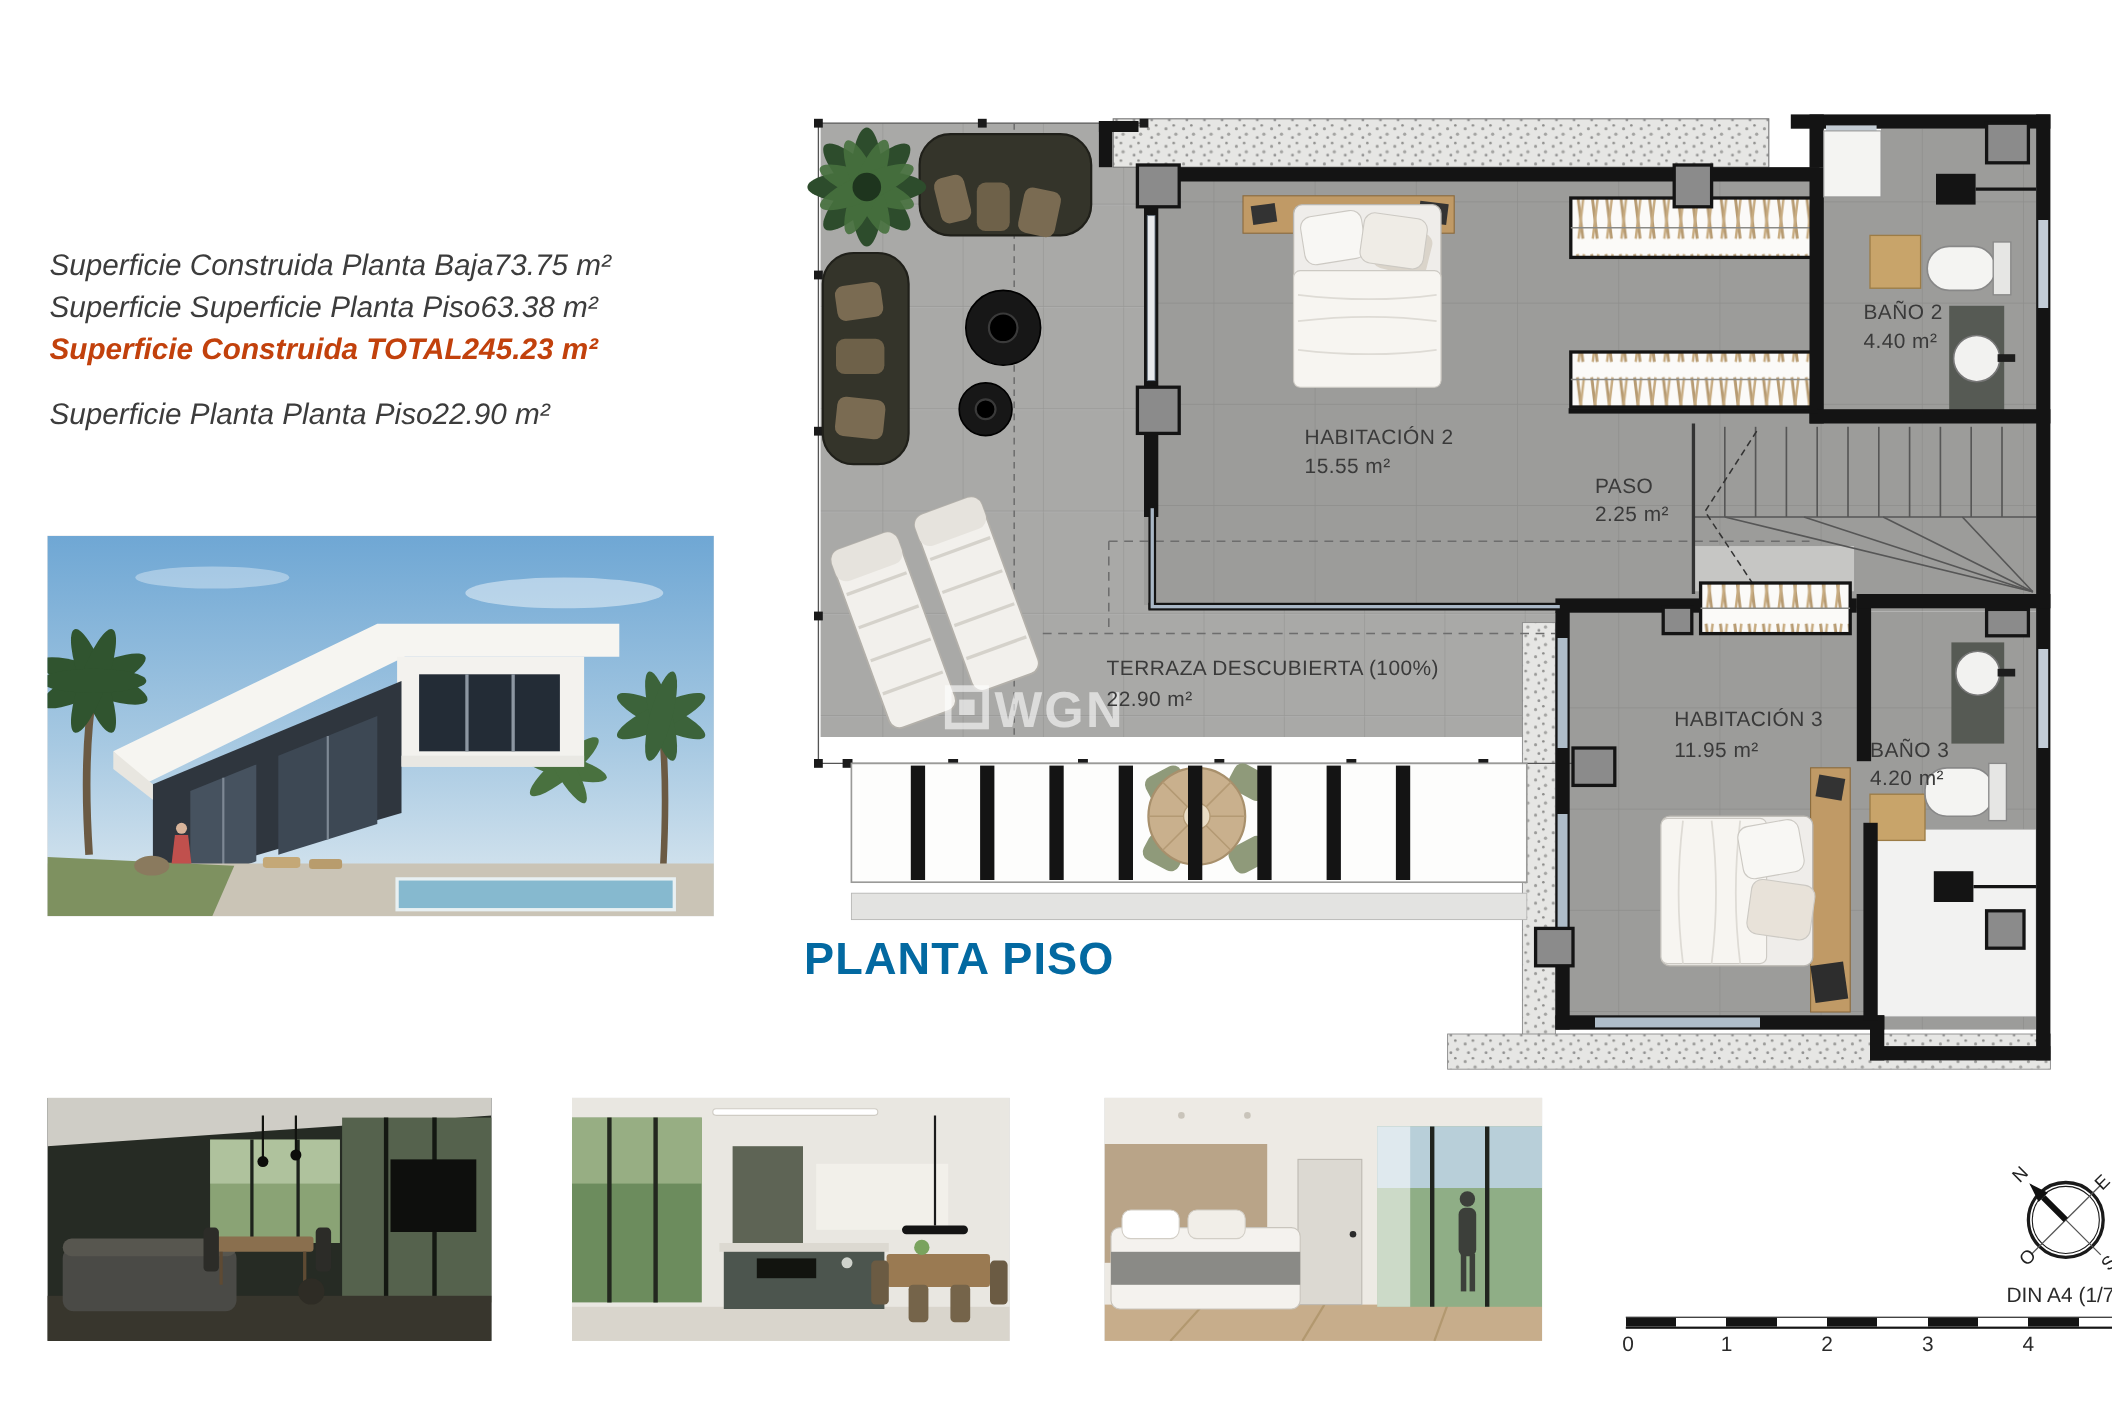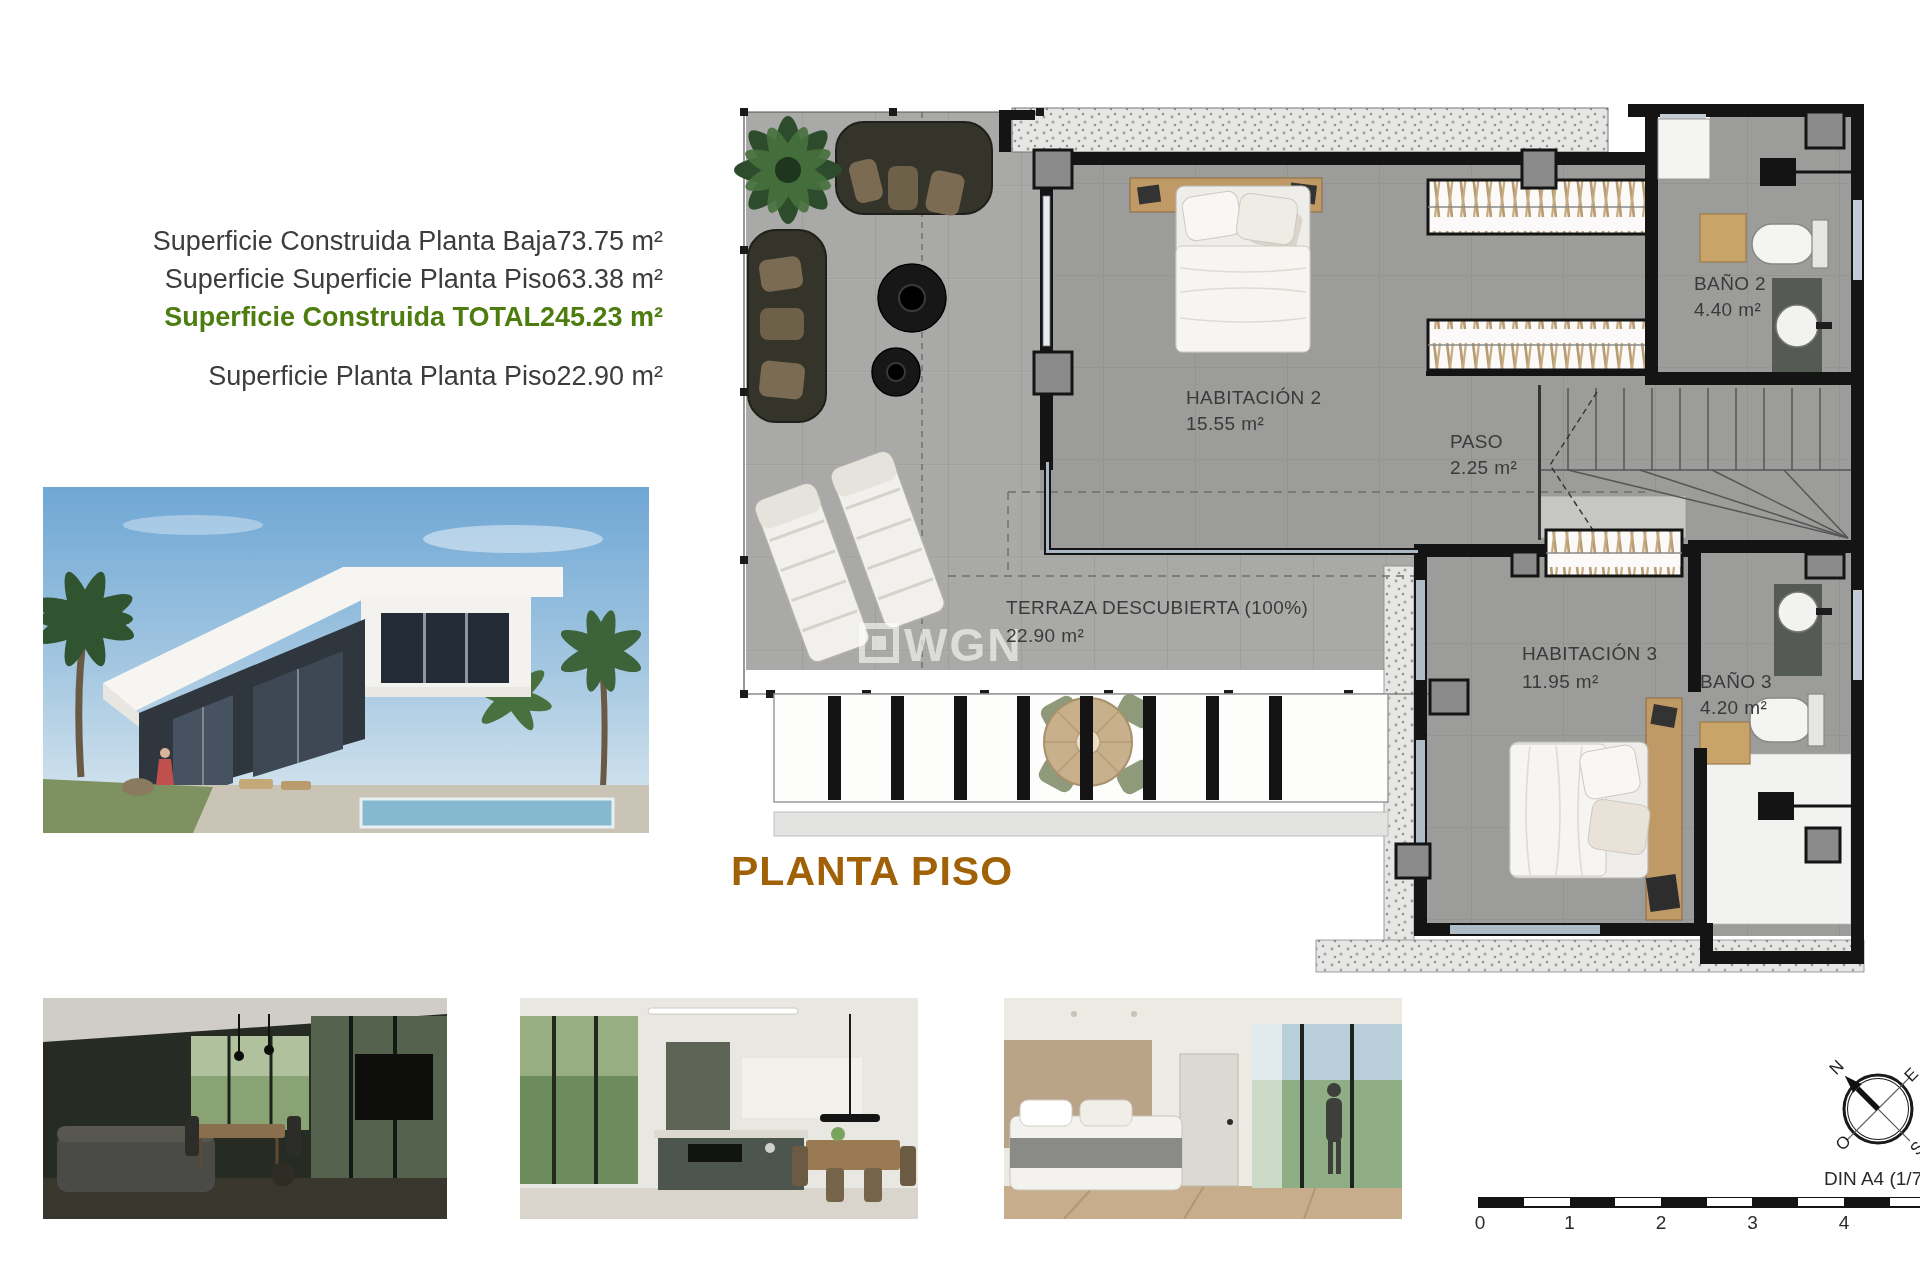--- a/index.html
+++ b/index.html
@@ -2,26 +2,26 @@
 <html><head>
 <meta charset="utf-8">
 <style>
   html,body{margin:0;padding:0;overflow:hidden;}
   body{
     width:1920px;height:1280px;position:relative;background:#ffffff;
     font-family:"Liberation Sans", sans-serif;color:#3c3c3c;
   }
   
   .surface-table{position:absolute;left:45px;top:222px;width:618px;font-size:27px;}
-  .s-row{display:flex;justify-content:flex-end;align-items:baseline;line-height:38px;}
-  .s-row.total{font-weight:bold;color:#4d7c0f;}
+  .s-row{display:flex;justify-content:flex-start;align-items:baseline;line-height:38px;font-style:italic;}
+  .s-row.total{font-weight:bold;color:#c2410c;}
   .s-row.gap{margin-top:21px;}
   
   .plan-title{position:absolute;left:731px;top:848px;font-size:41px;font-weight:600;
-    letter-spacing:1px;color:#a16207;}
+    letter-spacing:1px;color:#0369a1;}
   
   .photo{position:absolute;overflow:hidden;background:#dddddd;}
   .photo svg{display:block;}
   #villa-photo{left:43px;top:487px;width:606px;height:346px;}
   #photo-living{left:43px;top:998px;width:404px;height:221px;}
   #photo-kitchen{left:520px;top:998px;width:398px;height:221px;}
   #photo-bedroom{left:1004px;top:998px;width:398px;height:221px;}
   
   #plan-svg{position:absolute;left:730px;top:95px;width:1140px;height:880px;}
   .room-label{font-size:19px;fill:#3a3a3a;letter-spacing:.4px;}

